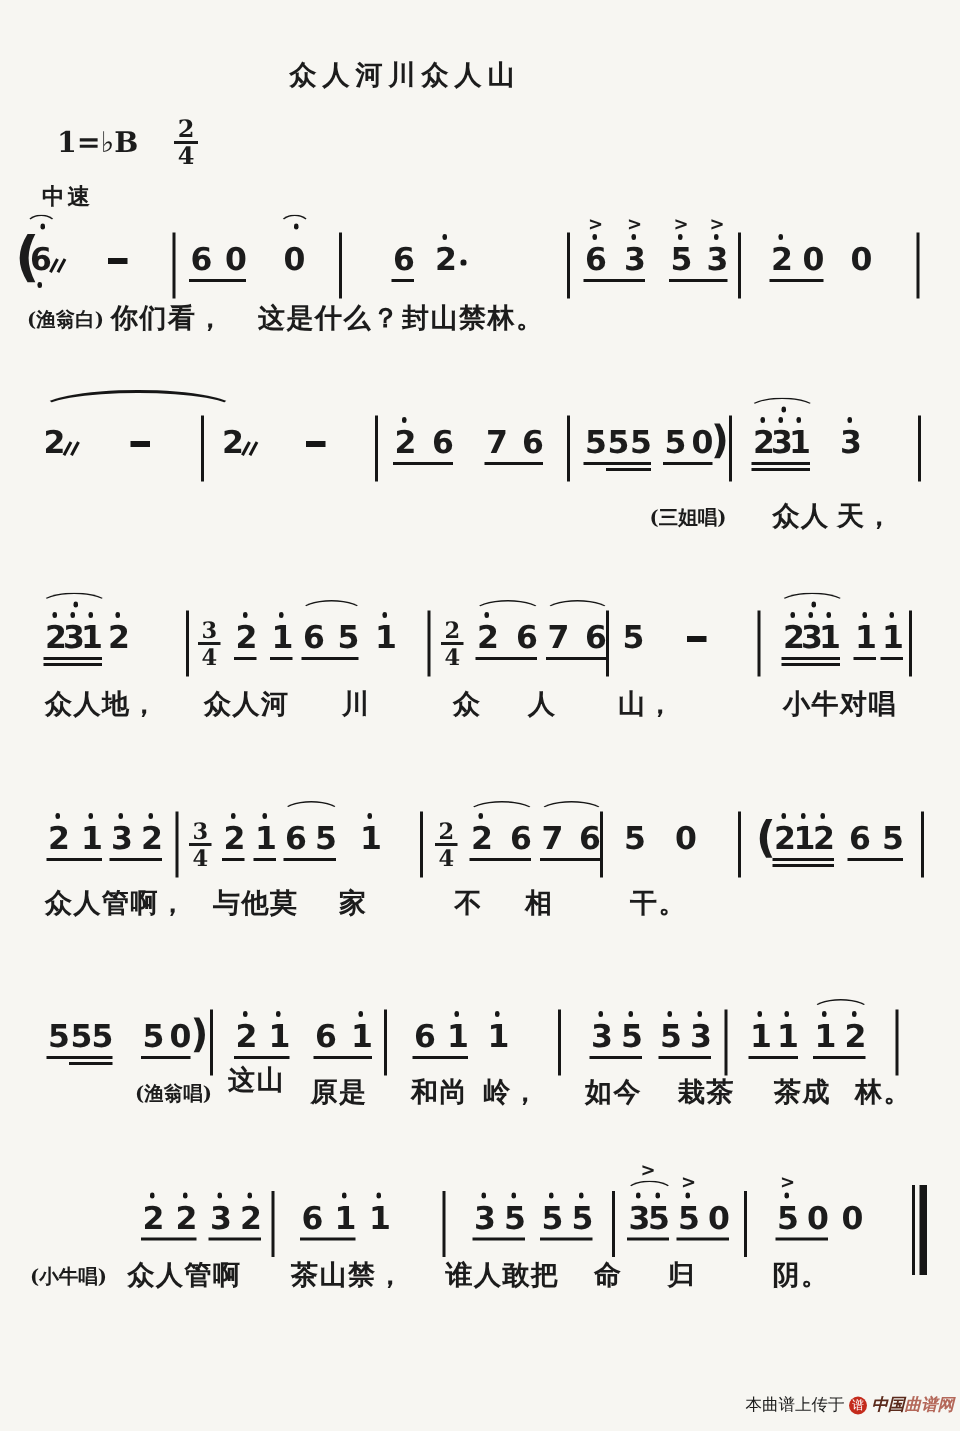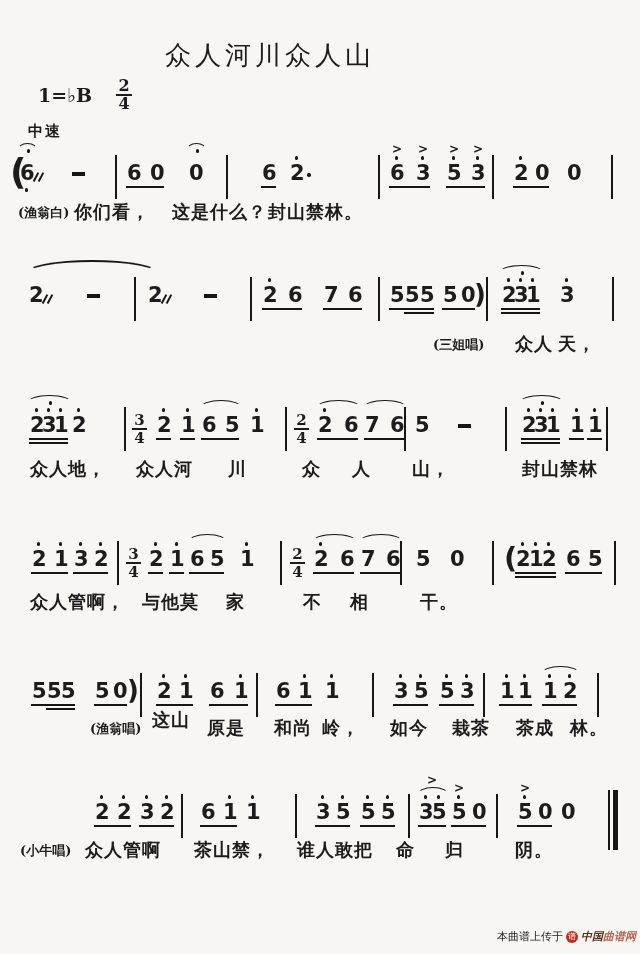--- a/index.html
+++ b/index.html
@@ -1,19 +1,19 @@
 <!DOCTYPE html>
 <html><head>
 <meta charset="utf-8">
 <style>
   html,body{margin:0;padding:0;}
   .page{position:relative;width:640px;height:954px;background:#f7f6f2;overflow:hidden;
         font-family:"DejaVu Sans","Liberation Sans",sans-serif;color:#1c1c1c;}
   .watermark{position:absolute;left:5px;top:6px;font-size:11.5px;font-weight:bold;letter-spacing:0.5px;}
-  .title{position:absolute;left:0;top:38px;width:540px;text-align:center;font-size:26px;font-weight:normal;letter-spacing:4px;font-family:"DejaVu Serif","Liberation Serif",serif;}
+  .title{position:absolute;left:0;top:38px;width:540px;text-align:center;font-size:18px;font-weight:bold;letter-spacing:4px;font-family:"DejaVu Serif","Liberation Serif",serif;}
   .keysig{position:absolute;left:38px;top:84px;font-size:19px;font-weight:bold;font-family:"DejaVu Serif","Liberation Serif",serif;}
   .frac{position:absolute;width:16px;text-align:center;font-weight:bold;font-family:"DejaVu Serif","Liberation Serif",serif;}
   .frac .n{display:block;border-bottom:2px solid #1c1c1c;line-height:16px;}
   .frac .d{display:block;line-height:16px;}
   .hfrac{left:116px;top:78px;font-size:16px;}
   .performers{position:absolute;left:238px;top:90px;font-size:14px;font-weight:bold;letter-spacing:2px;}
   .tempo{position:absolute;left:28px;top:122px;font-size:15px;font-weight:bold;letter-spacing:2px;}
   
   .tok{position:absolute;height:0;}
   .ch{position:absolute;top:0;font-size:21px;line-height:21px;font-weight:bold;font-family:"DejaVu Sans",sans-serif;}
@@ -308,21 +308,21 @@
       </div>
       <div class="tok" style="left: 606px; top: 415px;">
         <div class="barline" style="left: 0px; top: -8px;"></div>
       </div>
       <div class="lyr" style="left: 30px; top: 457px;">众人地，</div>
       <div class="lyr" style="left: 136px; top: 457px;">众人河</div>
       <div class="lyr" style="left: 228px; top: 457px;">川</div>
       <div class="lyr" style="left: 302px; top: 457px;">众</div>
       <div class="lyr" style="left: 352px; top: 457px;">人</div>
       <div class="lyr" style="left: 412px; top: 457px;">山，</div>
-      <div class="lyr" style="left: 522px; top: 457px;">封山禁林</div>
+      <div class="lyr" style="left: 522px; top: 457px;">小牛对唱</div>
       <div class="tok" style="left: 32px; top: 549px;">
         <div class="ch" style="left: 0px;">2</div>
         <div class="hidot" style="left: 4.5px; top: -7px;"></div>
         <div class="ch" style="left: 22px;">1</div>
         <div class="hidot" style="left: 26.5px; top: -7px;"></div>
         <div class="ul" style="left: -1px; top: 23px; width: 37px;"></div>
       </div>
       <div class="tok" style="left: 74px; top: 549px;">
         <div class="ch" style="left: 0px;">3</div>
         <div class="hidot" style="left: 4.5px; top: -7px;"></div>

